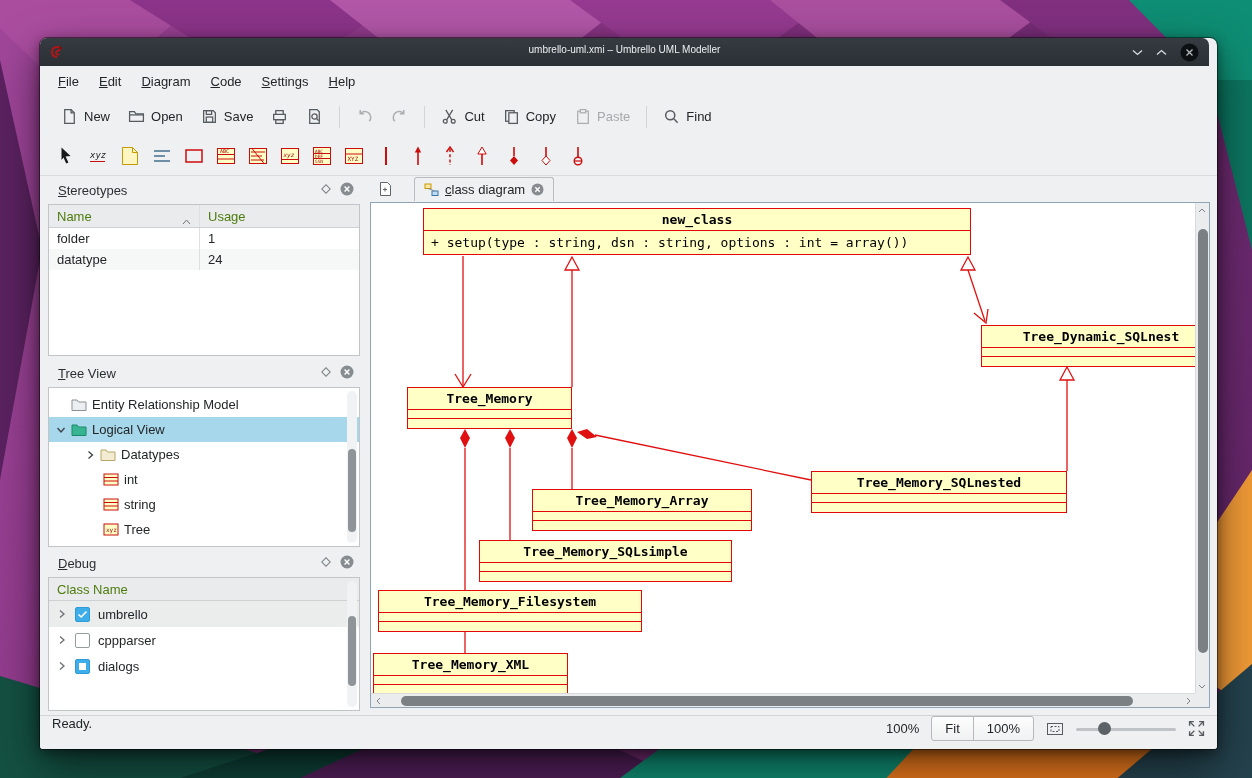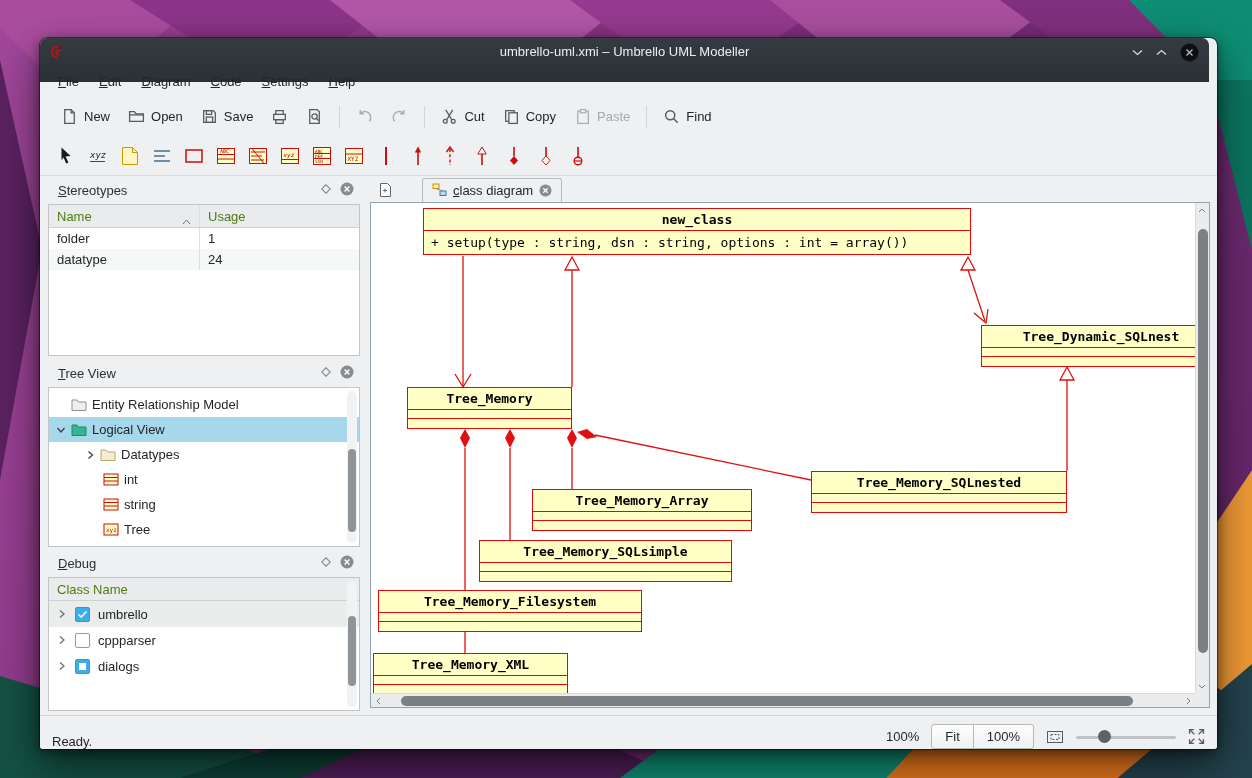--- a/index.html
+++ b/index.html
@@ -3,22 +3,22 @@
 <meta charset="utf-8">
 <style>
   *{margin:0;padding:0;box-sizing:border-box}
   html,body{width:1252px;height:778px;overflow:hidden;font-family:"Liberation Sans",sans-serif;background:#7c3180}
   .desktop{position:absolute;inset:0;background:linear-gradient(118deg,#a1479b 0%,#83307f 45%,#5f2566 100%)}
   .facet{position:absolute}
   
   .window{position:absolute;left:40px;top:38px;width:1177px;height:711px;background:#eff0f1;
     border-radius:7px 7px 3px 3px;box-shadow:0 16px 44px rgba(0,0,0,.55),0 3px 12px rgba(0,0,0,.45);
     outline:1px solid rgba(0,0,0,.45)}
-  .titlebar{position:absolute;left:0;top:0;right:8px;height:44px;background:linear-gradient(#353b41,#2b3035);
-    border-radius:7px 7px 0 0;color:#eceff1;font-size:13px}
+  .titlebar{position:absolute;left:0;top:0;right:8px;height:28px;background:linear-gradient(#353b41,#2b3035);
+    border-radius:7px 7px 0 0;color:#eceff1;font-size:10px}
   .titlebar .appicon{position:absolute;left:9px;top:6px}
   .titlebar .title{position:absolute;left:50%;top:6px;transform:translateX(-50%);white-space:nowrap}
   .winbtns{position:absolute;right:10px;top:0;height:28px;display:flex;align-items:center;gap:13px}
   .winbtn{background:none;border:none;display:flex;align-items:center;cursor:default}
   
   .menubar{position:absolute;top:28px;left:0;right:0;height:31px;display:flex;align-items:center;
     padding:4px 8px;font-size:13px;color:#232629}
   .menu-item{padding:5px 10px;border-radius:3px}
   .menu-item u{text-decoration:underline}
   
@@ -47,42 +47,42 @@
   .drow{display:flex;align-items:center;height:26px;gap:8px;padding-left:8px;font-size:13px;color:#232629}
   .drow.alt{background:#ebecec}
   .cb{width:15px;height:15px;border:1px solid #979ca0;border-radius:2px;background:#fff;display:inline-flex;align-items:center;justify-content:center;flex:0 0 15px}
   .cb.on{background:#3daee9;border-color:#2e9bd4}
   .cb.part{background:#3daee9;border-color:#2e9bd4}
   .cb.part i{display:block;width:7px;height:7px;background:#fff}
   .mini-scroll{position:absolute;right:2px;top:3px;bottom:3px;width:10px;background:#f1f2f3;border-radius:5px}
   .mini-thumb{position:absolute;left:1px;right:1px;border-radius:4px;background:#8f9499}
   
   .main{position:absolute;left:330px;top:139px;width:840px;height:538px}
-  .tabbar{position:absolute;left:0;right:0;top:0;height:25px;display:flex;align-items:center;gap:24px;padding-left:2px}
+  .tabbar{position:absolute;left:0;right:0;top:0;height:25px;display:flex;align-items:flex-start;gap:16px;padding-left:2px}
   .newtab{width:26px;height:23px;background:none;border:none;display:flex;align-items:center;justify-content:center}
   .tab{display:flex;align-items:center;gap:6px;height:24px;padding:0 9px;background:#eff0f1;border:1px solid #b9bcbe;
     border-bottom:none;border-radius:3px 3px 0 0;font-size:13px;color:#232629}
   .tab u{text-decoration:underline}
   .canvas-frame{position:absolute;left:0;top:25px;width:840px;height:506px;border:1px solid #8fa5b5;background:#fff}
   .canvas{position:absolute;left:0;top:0;width:824px;height:490px;background:#fff;overflow:hidden}
   .relations{position:absolute;left:0;top:0;z-index:1}
   .ucls{position:absolute;background:#ffffc6;border:1px solid #e20808;z-index:2}
   .utitle{font:bold 13px "DejaVu Sans Mono",monospace;text-align:center;padding:3px 4px;border-bottom:1px solid #e20808;white-space:nowrap;overflow:hidden}
   .uop{font:13px "DejaVu Sans Mono",monospace;padding:4px 7px;white-space:nowrap}
   .usec{height:9px}
   .usec.mid{border-bottom:1px solid #e20808}
   .vscroll{position:absolute;right:0;top:0;width:14px;height:490px;background:#ebeced;border-left:1px solid #d8dadb}
   .vthumb{position:absolute;left:2px;width:10px;top:26px;height:424px;background:#7b8084;border-radius:5px}
   .hscroll{position:absolute;left:0;bottom:14px;height:14px;width:824px;background:#ebeced;border-top:1px solid #d8dadb}
   .hthumb{position:absolute;top:2px;height:10px;left:30px;width:732px;background:#7b8084;border-radius:5px}
   .scorner{position:absolute;right:0;bottom:14px;width:14px;height:14px;background:#ebeced}
   .sarrow{position:absolute;display:flex;align-items:center;justify-content:center;width:14px;height:14px}
   
   .statusbar{position:absolute;left:0;right:0;top:677px;height:34px;background:#eff0f1;border-top:1px solid #d2d4d6;
-    display:flex;align-items:flex-end;padding:0 12px;font-size:13px;color:#232629;border-radius:0 0 3px 3px}
+    display:flex;align-items:flex-start;padding:0 12px;font-size:13px;color:#232629;border-radius:0 0 3px 3px}
   .sb-right{margin-left:auto;display:flex;align-items:center;gap:12px}
   .btn-group{display:flex}
   .btn-group button{height:25px;padding:0 13px;font-size:13px;color:#232629;background:linear-gradient(#fdfdfd,#f0f1f2);border:1px solid #b6b9bb}
   .btn-group button:first-child{border-radius:3px 0 0 3px}
   .btn-group button:last-child{border-radius:0 3px 3px 0;margin-left:-1px}
   .sb-icon{background:none;border:none;display:flex;align-items:center}
   .slider{position:relative;width:100px;height:16px}
   .slider .track{position:absolute;top:7px;left:0;right:0;height:3px;background:#bfc3c6;border-radius:2px}
   .slider .handle{position:absolute;top:1px;left:22px;width:13px;height:13px;border-radius:50%;background:#5d6266}
 </style>

